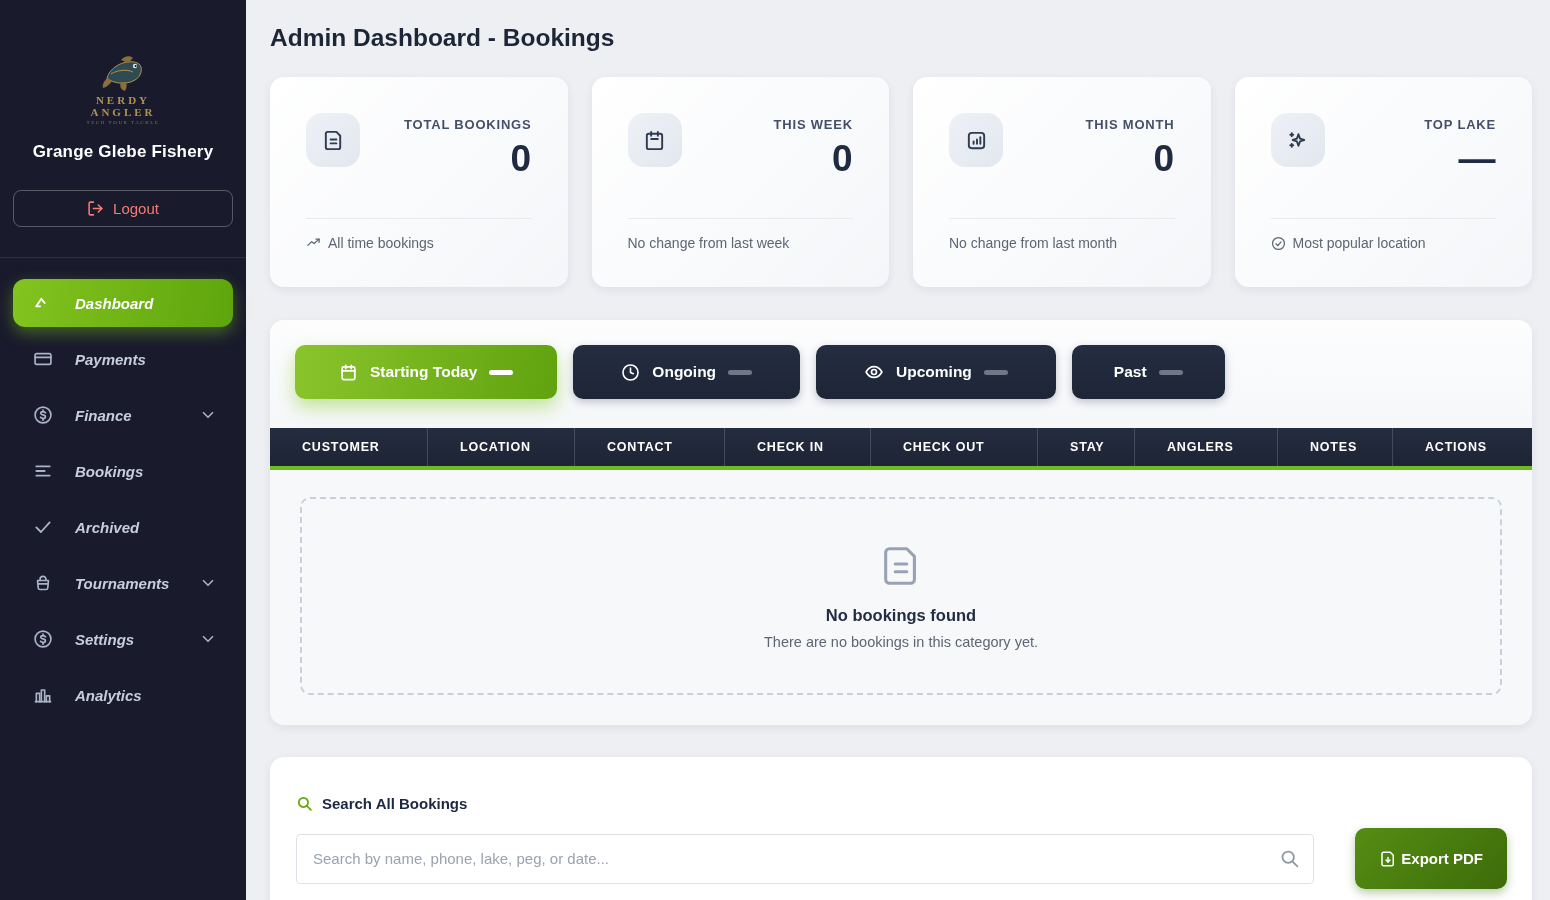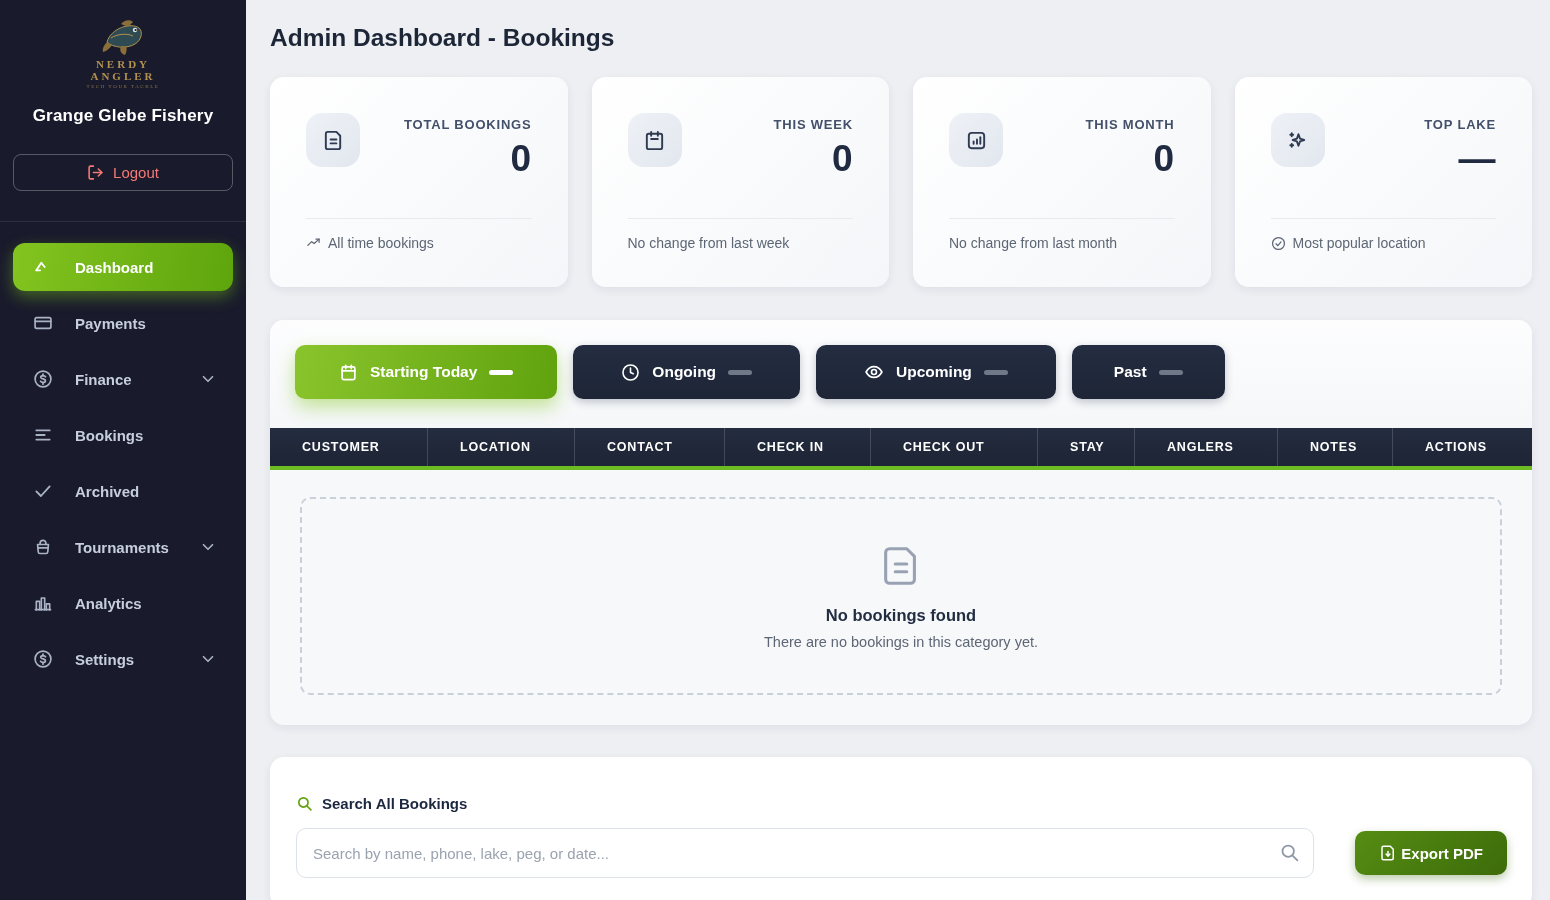--- a/index.html
+++ b/index.html
@@ -1,30 +1,30 @@
 <!DOCTYPE html>
 <html><head>
 <meta charset="utf-8">
 <style>
   * { margin:0; padding:0; box-sizing:border-box; }
   html,body { width:1550px; height:900px; overflow:hidden; }
   body { font-family:"Liberation Sans","DejaVu Sans",sans-serif; background:#edeff3; display:flex; }
 
   
   .sidebar { width:246px; min-width:246px; height:100%; background:#191a2c; color:#cdd4e0; display:flex; flex-direction:column; }
-  .brand { padding:16px 10px 0; text-align:center; }
+  .brand { padding:16px 10px 0; text-align:center;margin-top:36px; }
   .logo { display:inline-block; }
   .logo svg { display:block; margin:0 auto; }
   .logo-title { font-family:"Liberation Serif","DejaVu Serif",serif; color:#b3914f; font-weight:700; letter-spacing:3px; font-size:11px; line-height:12px; }
   .logo-tagline { font-family:"Liberation Serif","DejaVu Serif",serif; color:#8a744a; font-size:5px; letter-spacing:1.5px; margin-top:2px; }
   .brand-name { color:#ffffff; font-weight:700; font-size:17px; margin-top:14px; letter-spacing:.2px; }
   .logout-btn { margin:28px 13px 0; height:37px; border:1px solid rgba(255,255,255,.28); border-radius:8px; background:transparent; color:#f N; display:flex; align-items:center; justify-content:center; gap:9px; color:#f47b75; font-size:15px; cursor:pointer; }
   .logout-btn svg { stroke:#f47b75; }
   .sidebar-divider { border-top:1px solid rgba(255,255,255,.09); margin-top:30px; }
-  .nav { padding:21px 13px; display:flex; flex-direction:column; gap:8px; }
+  .nav { padding:21px 13px; display:flex; flex-direction:column; gap:8px;font-style:italic; }
   .nav-item { height:48px; border-radius:12px; display:flex; align-items:center; padding:0 16px 0 20px; gap:22px; font-size:15px; font-weight:700; color:#c6cedd; cursor:pointer; }
   .nav-item svg { stroke:#aab3c5; flex-shrink:0; }
   .nav-item .chev { margin-left:auto; }
   .nav-item.active { background:linear-gradient(100deg,#83c41f,#5ea50d); color:#ffffff; box-shadow:0 6px 16px rgba(120,190,30,.45); }
   .nav-item.active svg { stroke:#ffffff; }
 
   
   .main { flex:1; padding:24px 18px 0 24px; overflow:hidden; }
   .page-title { font-size:24.5px; font-weight:700; color:#1d2637; }
 
@@ -62,25 +62,25 @@
   .empty-title { font-size:16.5px; font-weight:700; color:#232d42; margin-top:17px; }
   .empty-msg { font-size:14.5px; color:#5d6675; margin-top:9px; }
 
   
   .search-panel { margin-top:32px; background:#ffffff; border-radius:14px; box-shadow:0 3px 10px rgba(25,35,60,.07); padding:38px 25px 30px 26px; }
   .search-label-row { display:flex; align-items:center; gap:9px; }
   .search-label-row svg { stroke:#65a30d; }
   .search-label { font-size:15px; font-weight:700; color:#1c2740; }
   .search-row { display:flex; margin-top:16px; align-items:center; }
   .search-input-wrap { flex:1; position:relative; margin-right:41px; }
-  .search-input { width:100%; height:50px; border:1.5px solid #dde2ea; border-radius:10px; padding:0 44px 0 16px; font-size:15px; color:#0369a1; background:#ffffff; font-family:inherit; outline:none; }
+  .search-input { width:100%; height:50px; border:1.5px solid #dde2ea; border-radius:4px; padding:0 44px 0 16px; font-size:15px; color:#0369a1; background:#ffffff; font-family:inherit; outline:none; }
   .search-input::placeholder { color:#9aa3b0; }
   .search-input-icon { position:absolute; right:14px; top:14px; }
   .search-input-icon svg { stroke:#8d97a6; }
-  .export-btn { height:44px; border:none; border-radius:10px; background:linear-gradient(135deg,#558d13,#3d6b0a); color:#ffffff; font-size:15px; font-weight:700; display:flex; align-items:center; gap:4px; padding:0 24px; cursor:pointer; box-shadow:0 4px 10px rgba(60,105,12,.35); font-family:inherit; }
+  .export-btn { height:61px; border:none; border-radius:10px; background:linear-gradient(135deg,#558d13,#3d6b0a); color:#ffffff; font-size:15px; font-weight:700; display:flex; align-items:center; gap:4px; padding:0 24px; cursor:pointer; box-shadow:0 4px 10px rgba(60,105,12,.35); font-family:inherit; }
   .export-btn svg { stroke:#ffffff; }
 </style>
 </head>
 <body>
 
 <aside class="sidebar">
   <div class="brand">
     <div class="logo">
       <svg width="52" height="42" viewBox="0 0 52 42" fill="none">
         <path d="M10 26 C14 12, 34 6, 42 12 C46 15, 45 24, 38 28 C30 33, 16 32, 10 26 Z" fill="#2e4a52" stroke="#b3914f" stroke-width="1"></path>
@@ -175,43 +175,43 @@
       <span>Tournaments</span>
       <span class="chev">
         <svg width="18" height="18" viewBox="0 0 24 24" fill="none" stroke-width="2.2" stroke-linecap="round" stroke-linejoin="round" style="display:block">
             <polyline points="6 9 12 15 18 9"></polyline>
           </svg>
       </span>
     </div>
     <div class="nav-item">
       <span>
         <svg width="20" height="20" viewBox="0 0 24 24" fill="none" stroke-width="2" stroke-linecap="round" stroke-linejoin="round" style="display:block">
+            <circle cx="12" cy="12" r="9.5"></circle>
+            <path d="M15 9.3c-.6-1-1.7-1.4-3-1.4-1.6 0-2.8.8-2.8 2s1.2 1.7 2.8 2c1.6.3 2.9.8 2.9 2.1s-1.3 2.1-2.9 2.1c-1.3 0-2.5-.5-3-1.5"></path>
+            <line x1="12" y1="6" x2="12" y2="8"></line>
+            <line x1="12" y1="16.2" x2="12" y2="18.2"></line>
+          </svg>
+      </span>
+      <span>Settings</span>
+      <span class="chev">
+        <svg width="18" height="18" viewBox="0 0 24 24" fill="none" stroke-width="2.2" stroke-linecap="round" stroke-linejoin="round" style="display:block">
+            <polyline points="6 9 12 15 18 9"></polyline>
+          </svg>
+      </span>
+    </div>
+    <div class="nav-item">
+      <span>
+        <svg width="20" height="20" viewBox="0 0 24 24" fill="none" stroke-width="2" stroke-linecap="round" stroke-linejoin="round" style="display:block">
             <path d="M4 20V10h4v10"></path>
             <path d="M10 20V6h4v14"></path>
             <path d="M16 20v-7h4v7"></path>
             <line x1="3" y1="20" x2="21" y2="20"></line>
           </svg>
       </span>
       <span>Analytics</span>
-    </div>
-    <div class="nav-item">
-      <span>
-        <svg width="20" height="20" viewBox="0 0 24 24" fill="none" stroke-width="2" stroke-linecap="round" stroke-linejoin="round" style="display:block">
-            <circle cx="12" cy="12" r="9.5"></circle>
-            <path d="M15 9.3c-.6-1-1.7-1.4-3-1.4-1.6 0-2.8.8-2.8 2s1.2 1.7 2.8 2c1.6.3 2.9.8 2.9 2.1s-1.3 2.1-2.9 2.1c-1.3 0-2.5-.5-3-1.5"></path>
-            <line x1="12" y1="6" x2="12" y2="8"></line>
-            <line x1="12" y1="16.2" x2="12" y2="18.2"></line>
-          </svg>
-      </span>
-      <span>Settings</span>
-      <span class="chev">
-        <svg width="18" height="18" viewBox="0 0 24 24" fill="none" stroke-width="2.2" stroke-linecap="round" stroke-linejoin="round" style="display:block">
-            <polyline points="6 9 12 15 18 9"></polyline>
-          </svg>
-      </span>
     </div>
   </nav>
 </aside>
 
 <main class="main">
   <h1 class="page-title">Admin Dashboard - Bookings</h1>
 
   <section class="cards">
     <div class="card">
       <div class="card-top">

